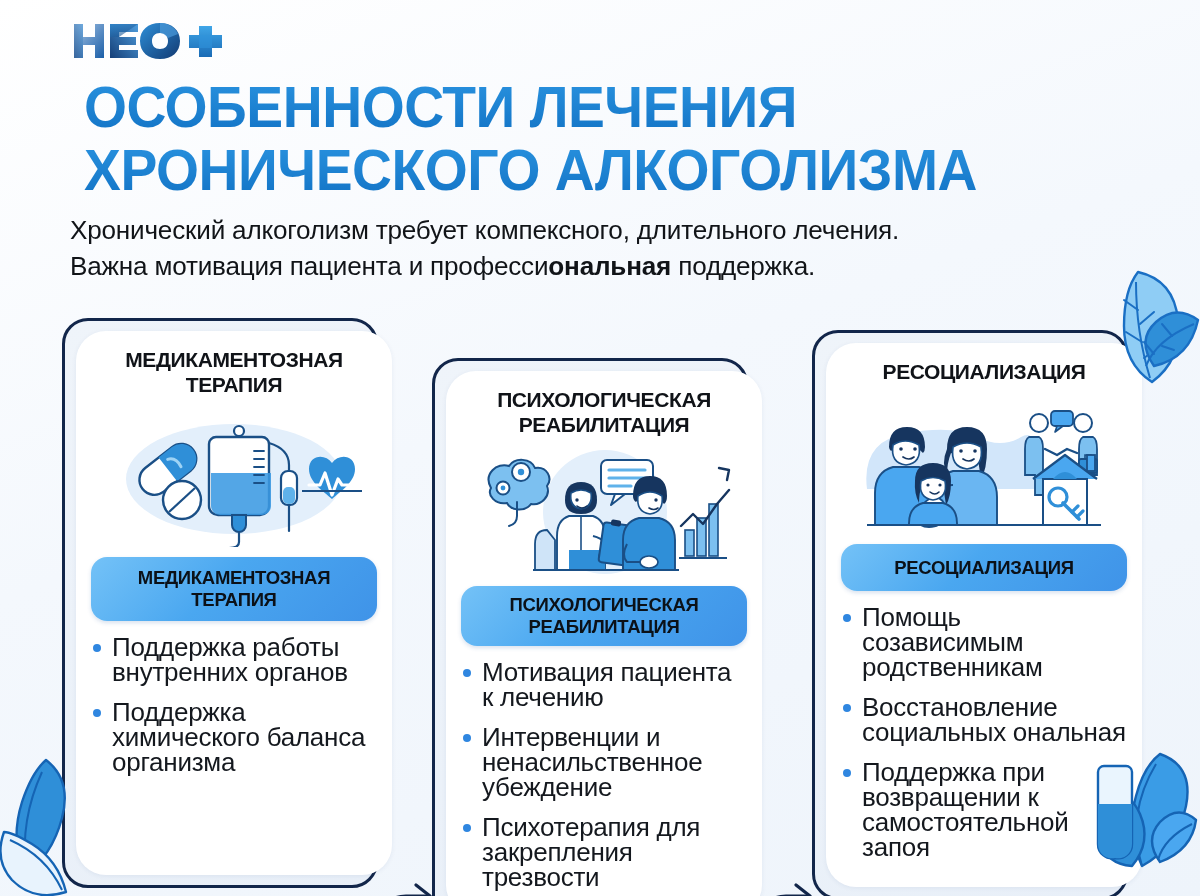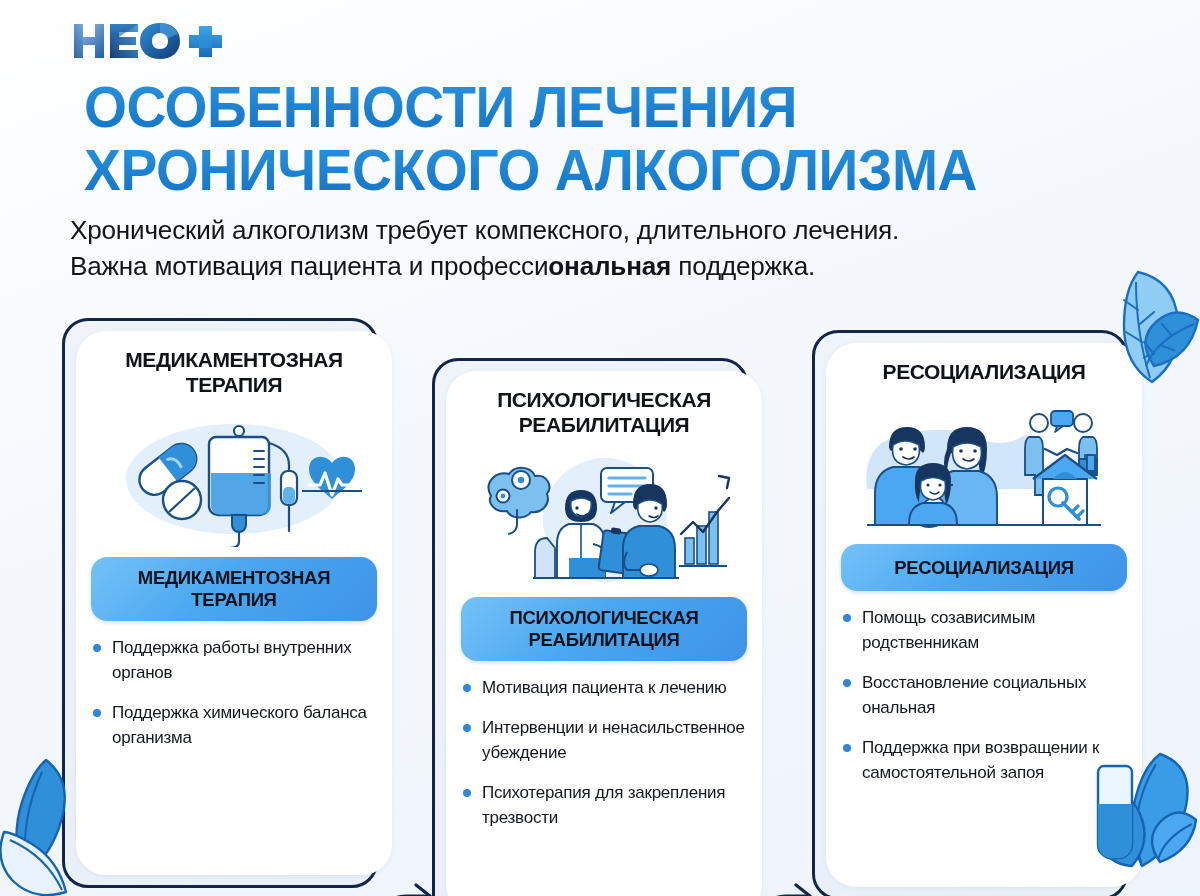--- a/index.html
+++ b/index.html
@@ -171,21 +171,21 @@
   .badge.single { min-height: 47px; }
 
   .bullets {
     margin-top: 14px;
     list-style: none;
   }
   .bullets li {
     position: relative;
     padding-left: 21px;
     margin-bottom: 15px;
-    font-size: 17px;
+    font-size: 26px;
     line-height: 25px;
     color: #14181e;
     letter-spacing: -0.25px;
   }
   .bullets li::before {
     content: "";
     position: absolute;
     left: 2px;
     top: 9px;
     width: 8px;

